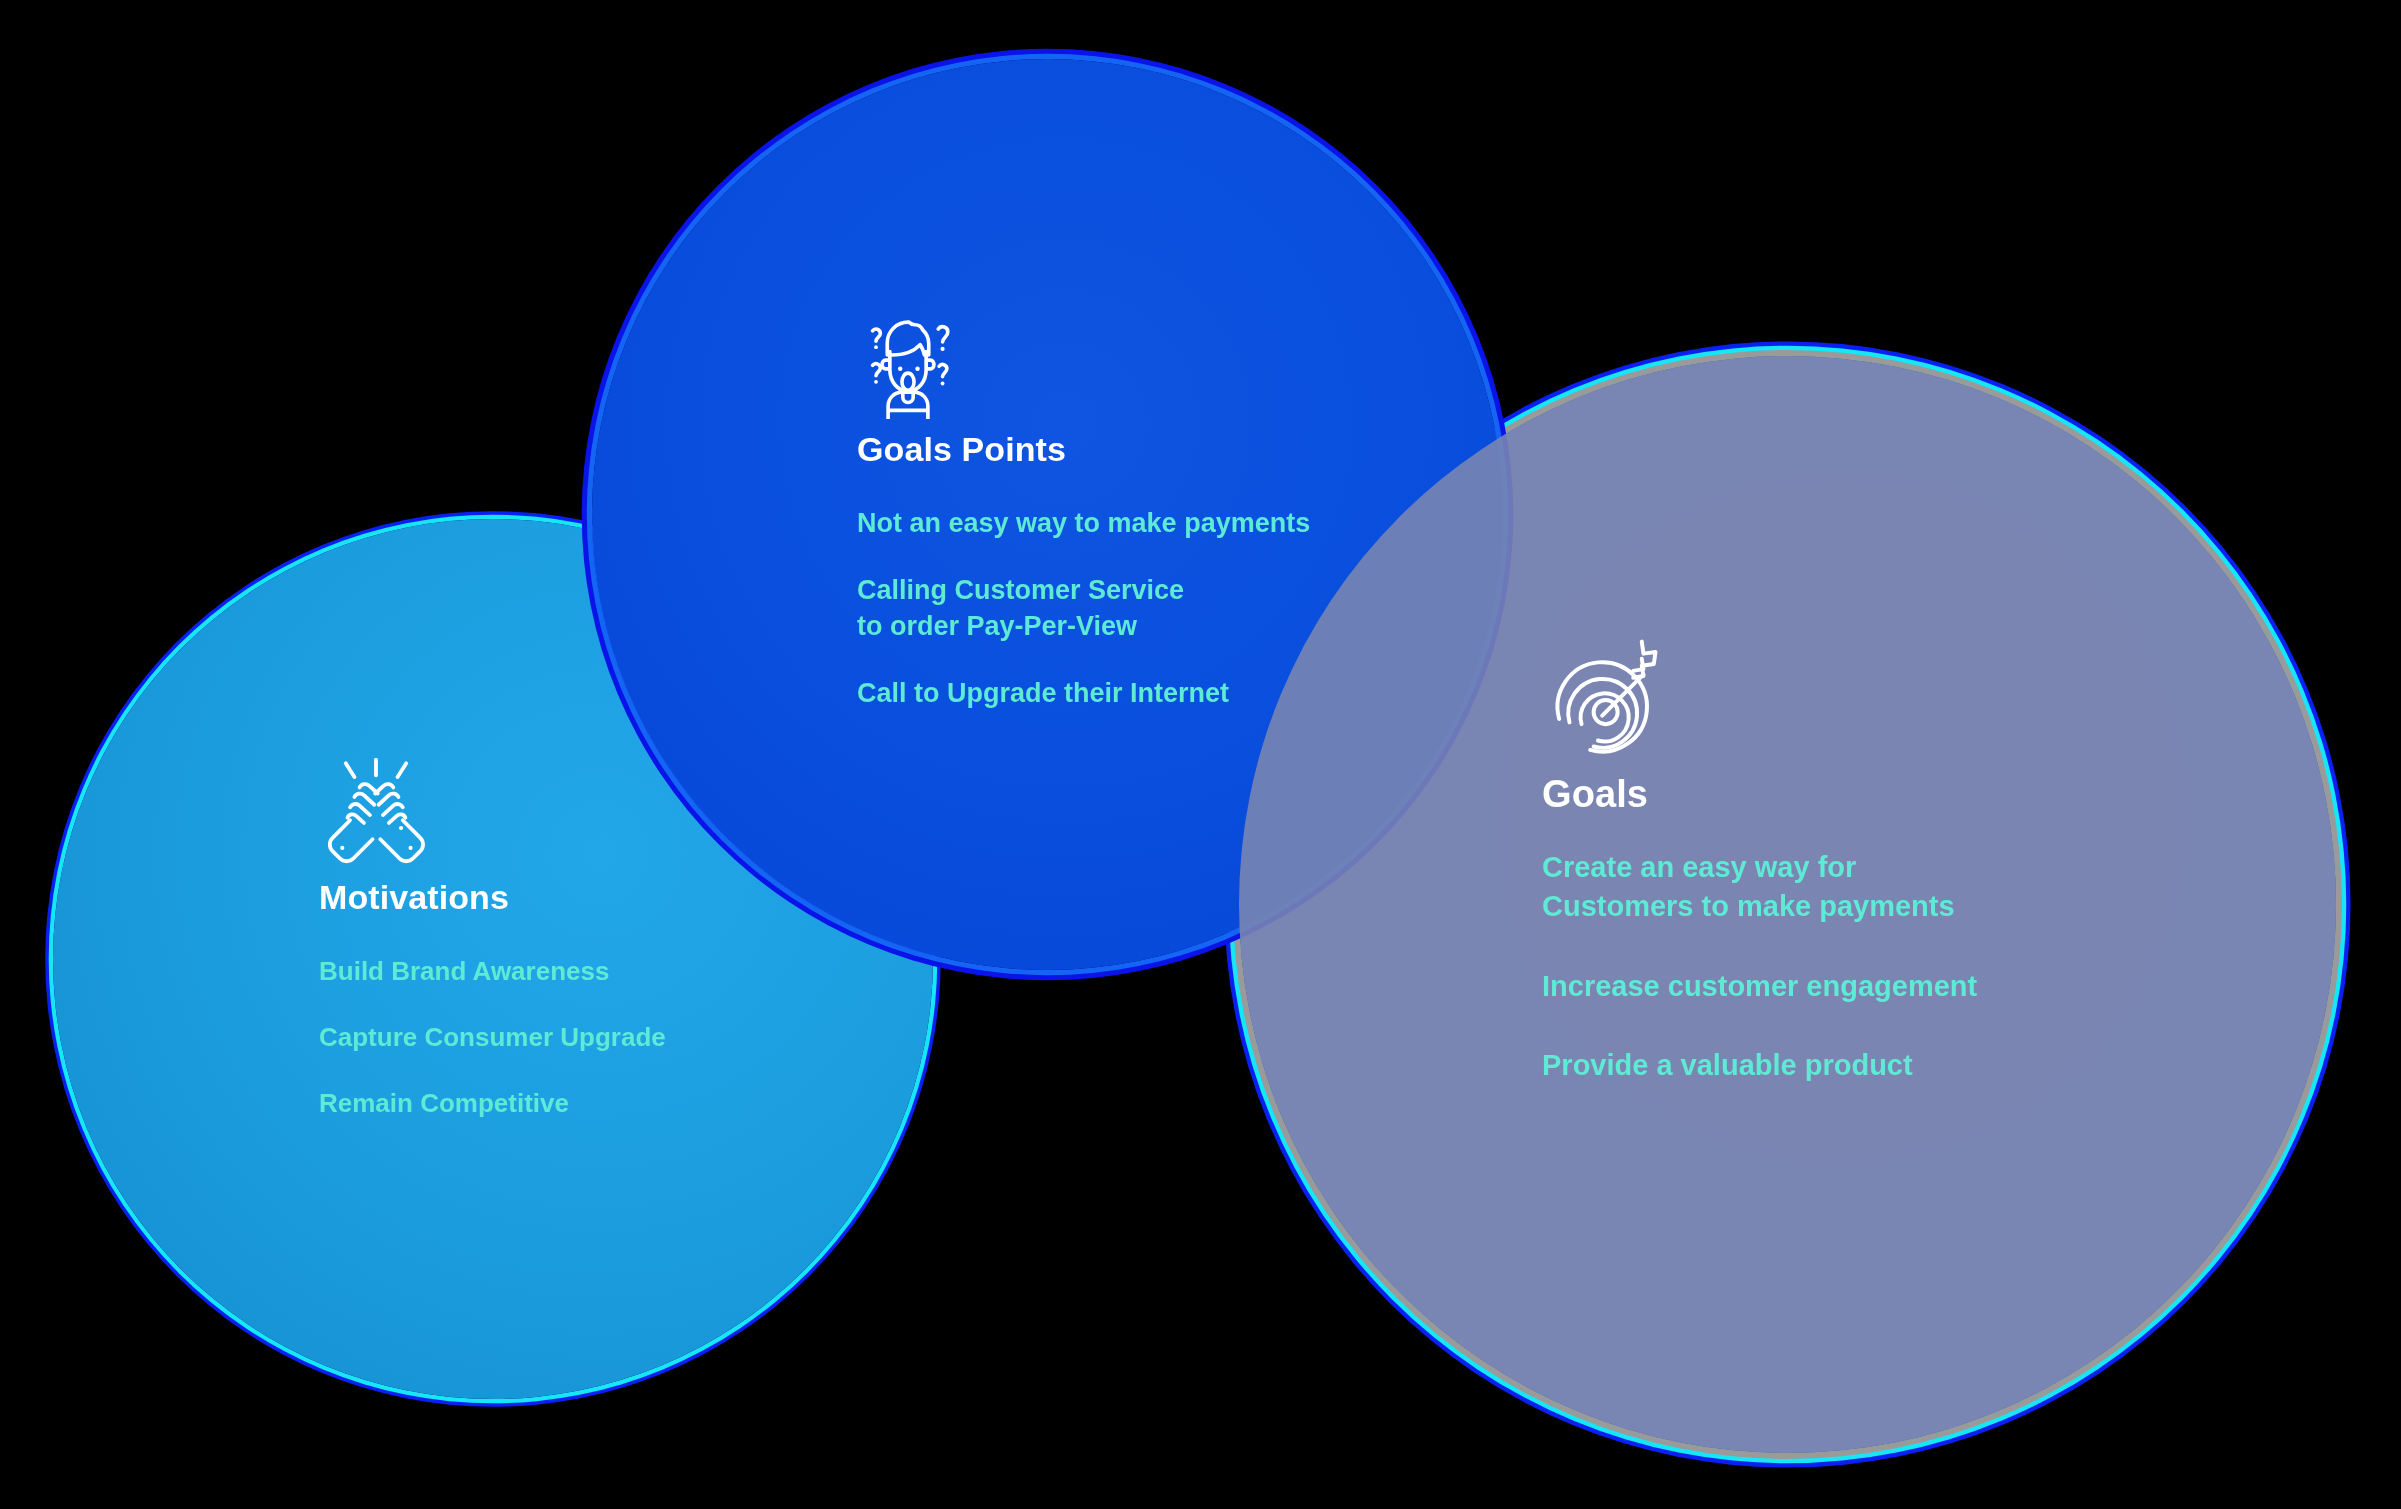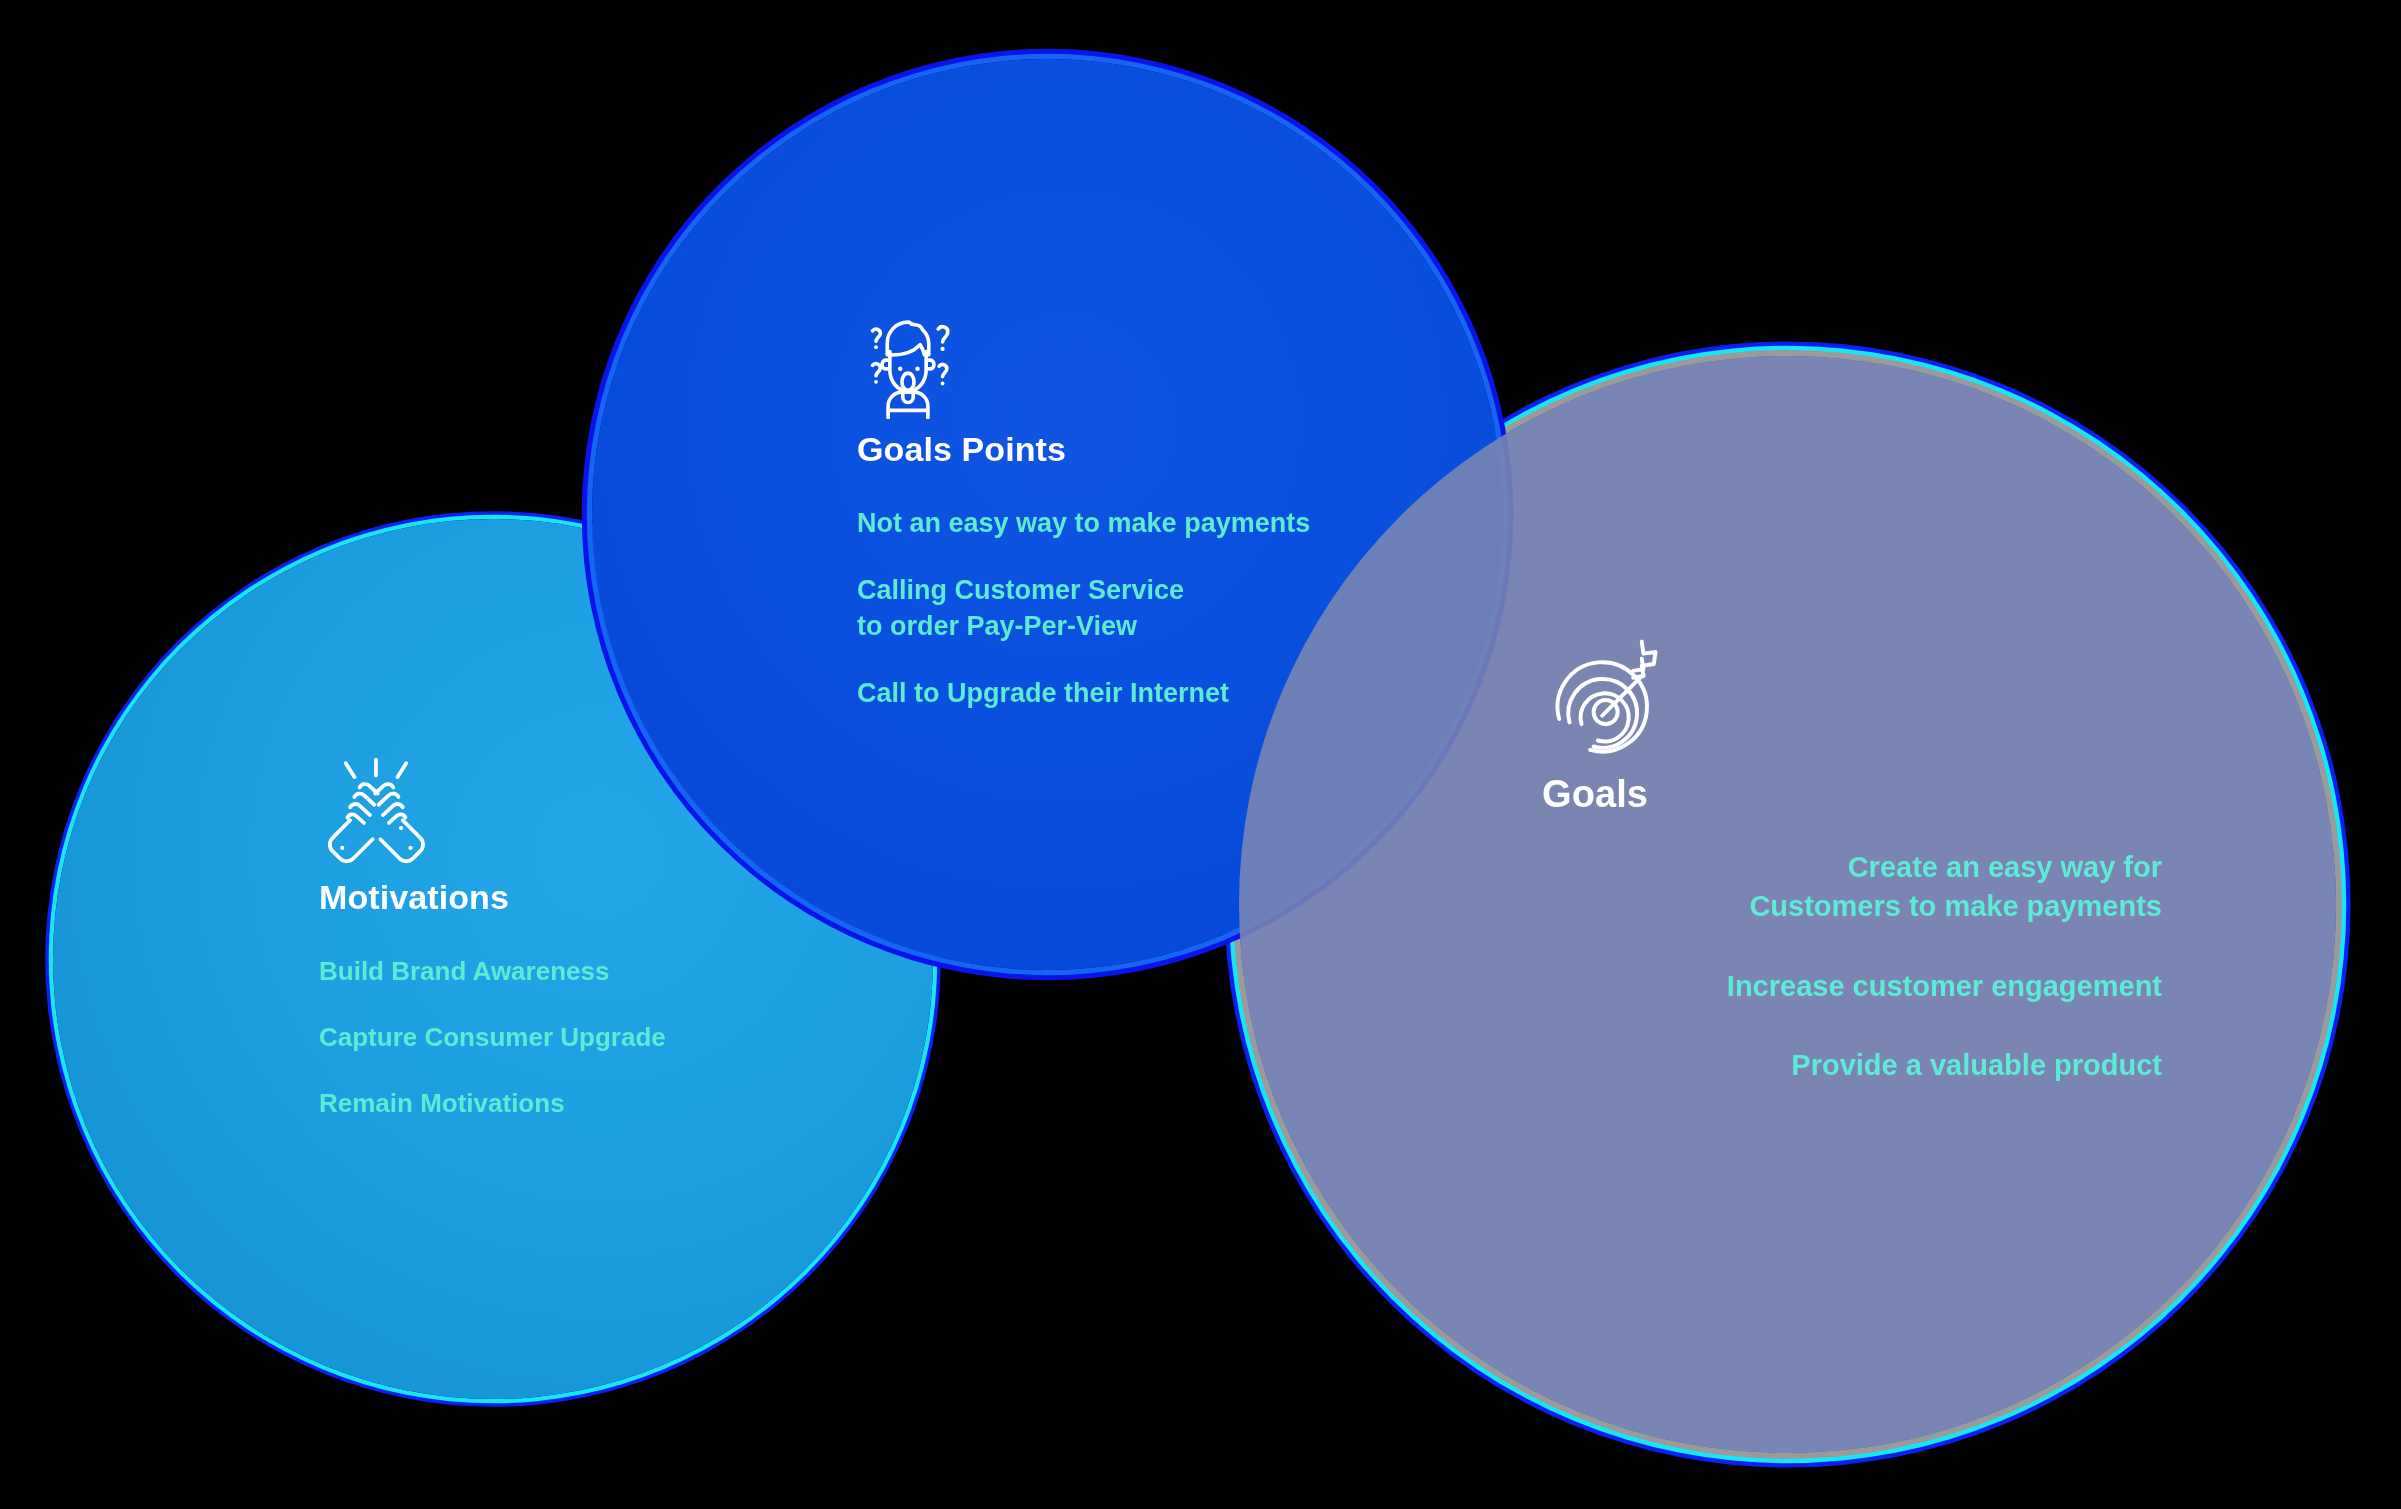--- a/index.html
+++ b/index.html
@@ -126,21 +126,21 @@
   }
   #panel-motivations .panel-title { margin-bottom: 38px; }
   #panel-motivations .panel-list li { font-size: 26px; margin-bottom: 31px; }
 
   #panel-goals {
     left: 1542px;
     top: 633px;
     width: 620px;
   }
   #panel-goals .panel-title { font-size: 38px; margin-bottom: 32px; }
-  #panel-goals .panel-list li { font-size: 29px; margin-bottom: 40px; line-height: 1.36; text-align: right; }
+  #panel-goals .panel-list li { font-size: 29px; margin-bottom: 40px; line-height: 1.36; }
 
   svg { display: block; }
 </style>
 </head>
 <body>
 
 <div id="stage">
 
   <div class="venn-circle" id="circle-motivations"></div>
 
@@ -222,21 +222,21 @@
         <circle cx="106" cy="104" r="2.4" fill="#ffffff" stroke="none"></circle>
         <circle cx="95" cy="81" r="2.4" fill="#ffffff" stroke="none"></circle>
       </svg>
     </span>
 
     <h2 class="panel-title">Motivations</h2>
 
     <ul class="panel-list">
       <li>Build Brand Awareness</li>
       <li>Capture Consumer Upgrade</li>
-      <li>Remain Motivations</li>
+      <li>Remain Competitive</li>
     </ul>
   </div>
 
   <div class="panel" id="panel-goals">
 
     <span class="panel-icon">
       <svg width="129" height="129" viewBox="0 0 150 150" fill="none" stroke="#ffffff" stroke-width="4.6" stroke-linecap="round" stroke-linejoin="round">
 
         <path d="M20 100 a52 52 0 1 1 36 36"></path>
 

